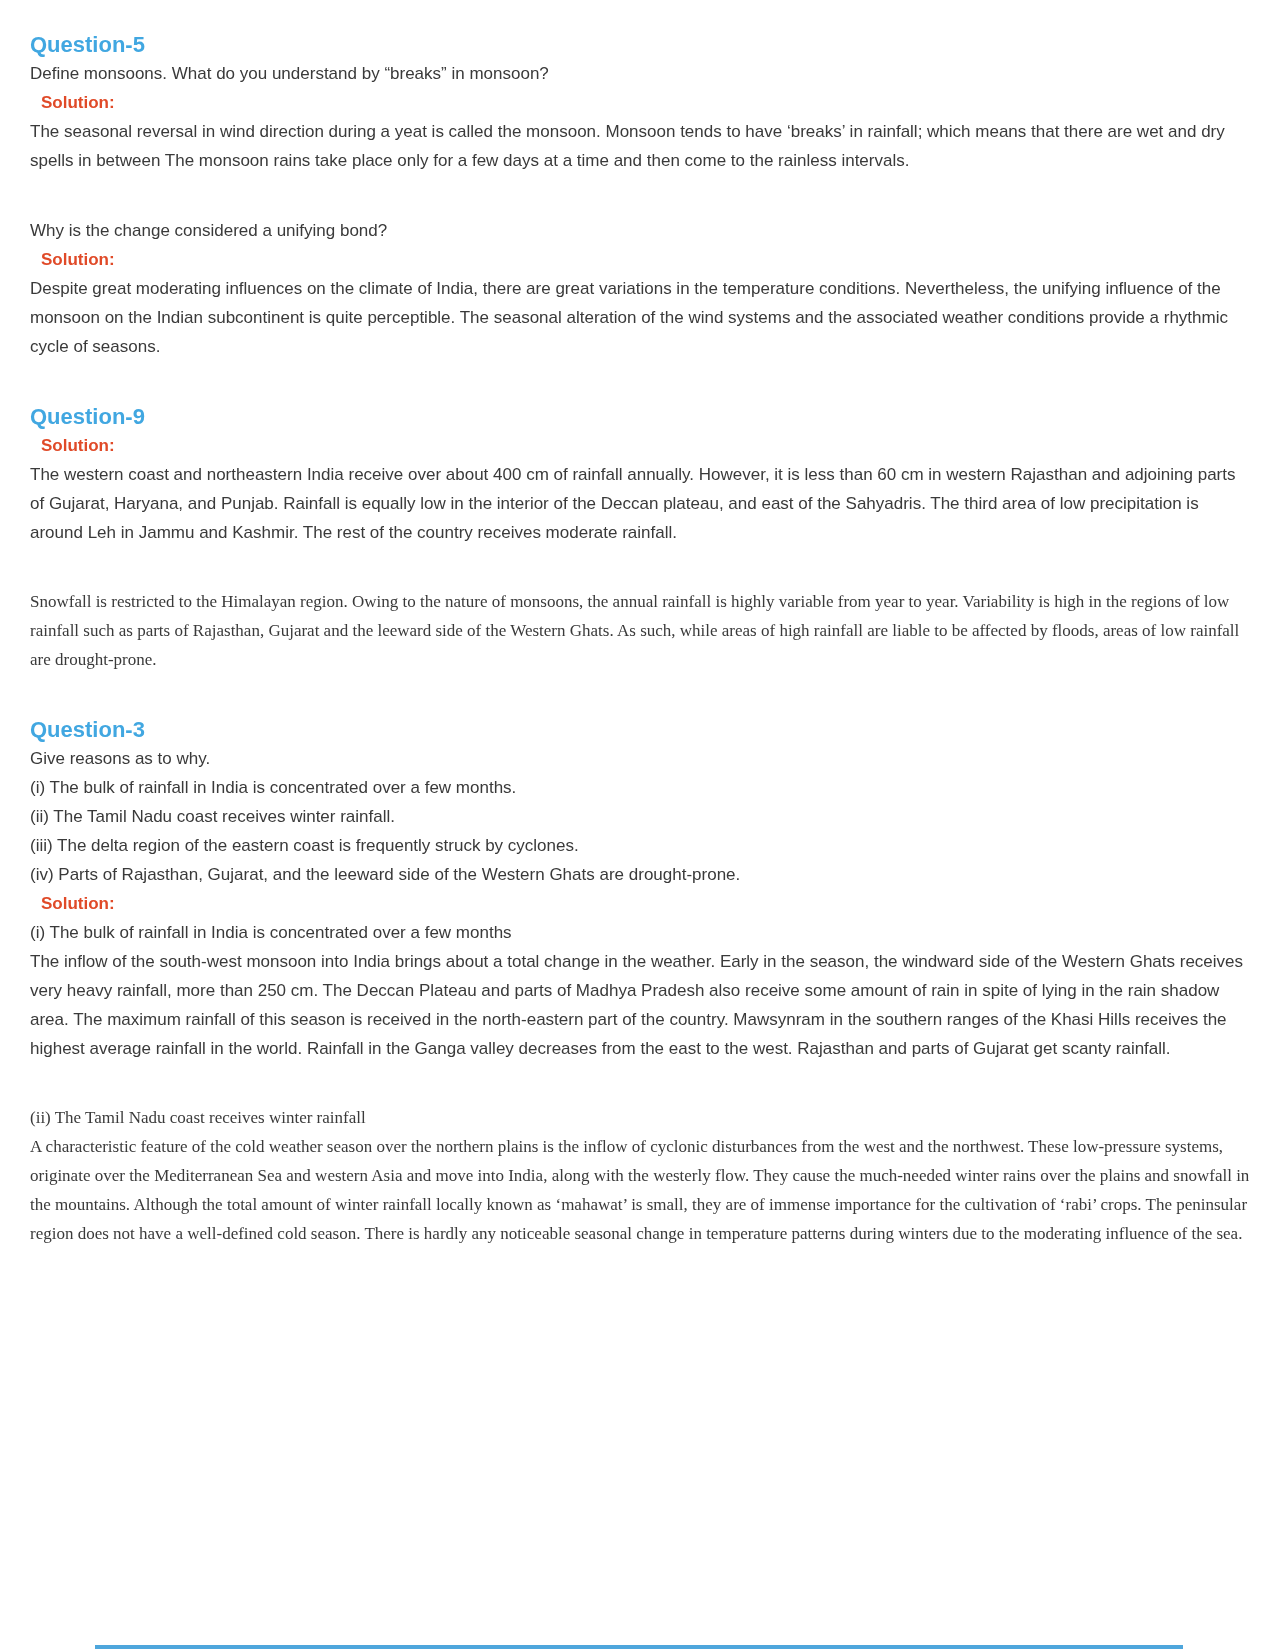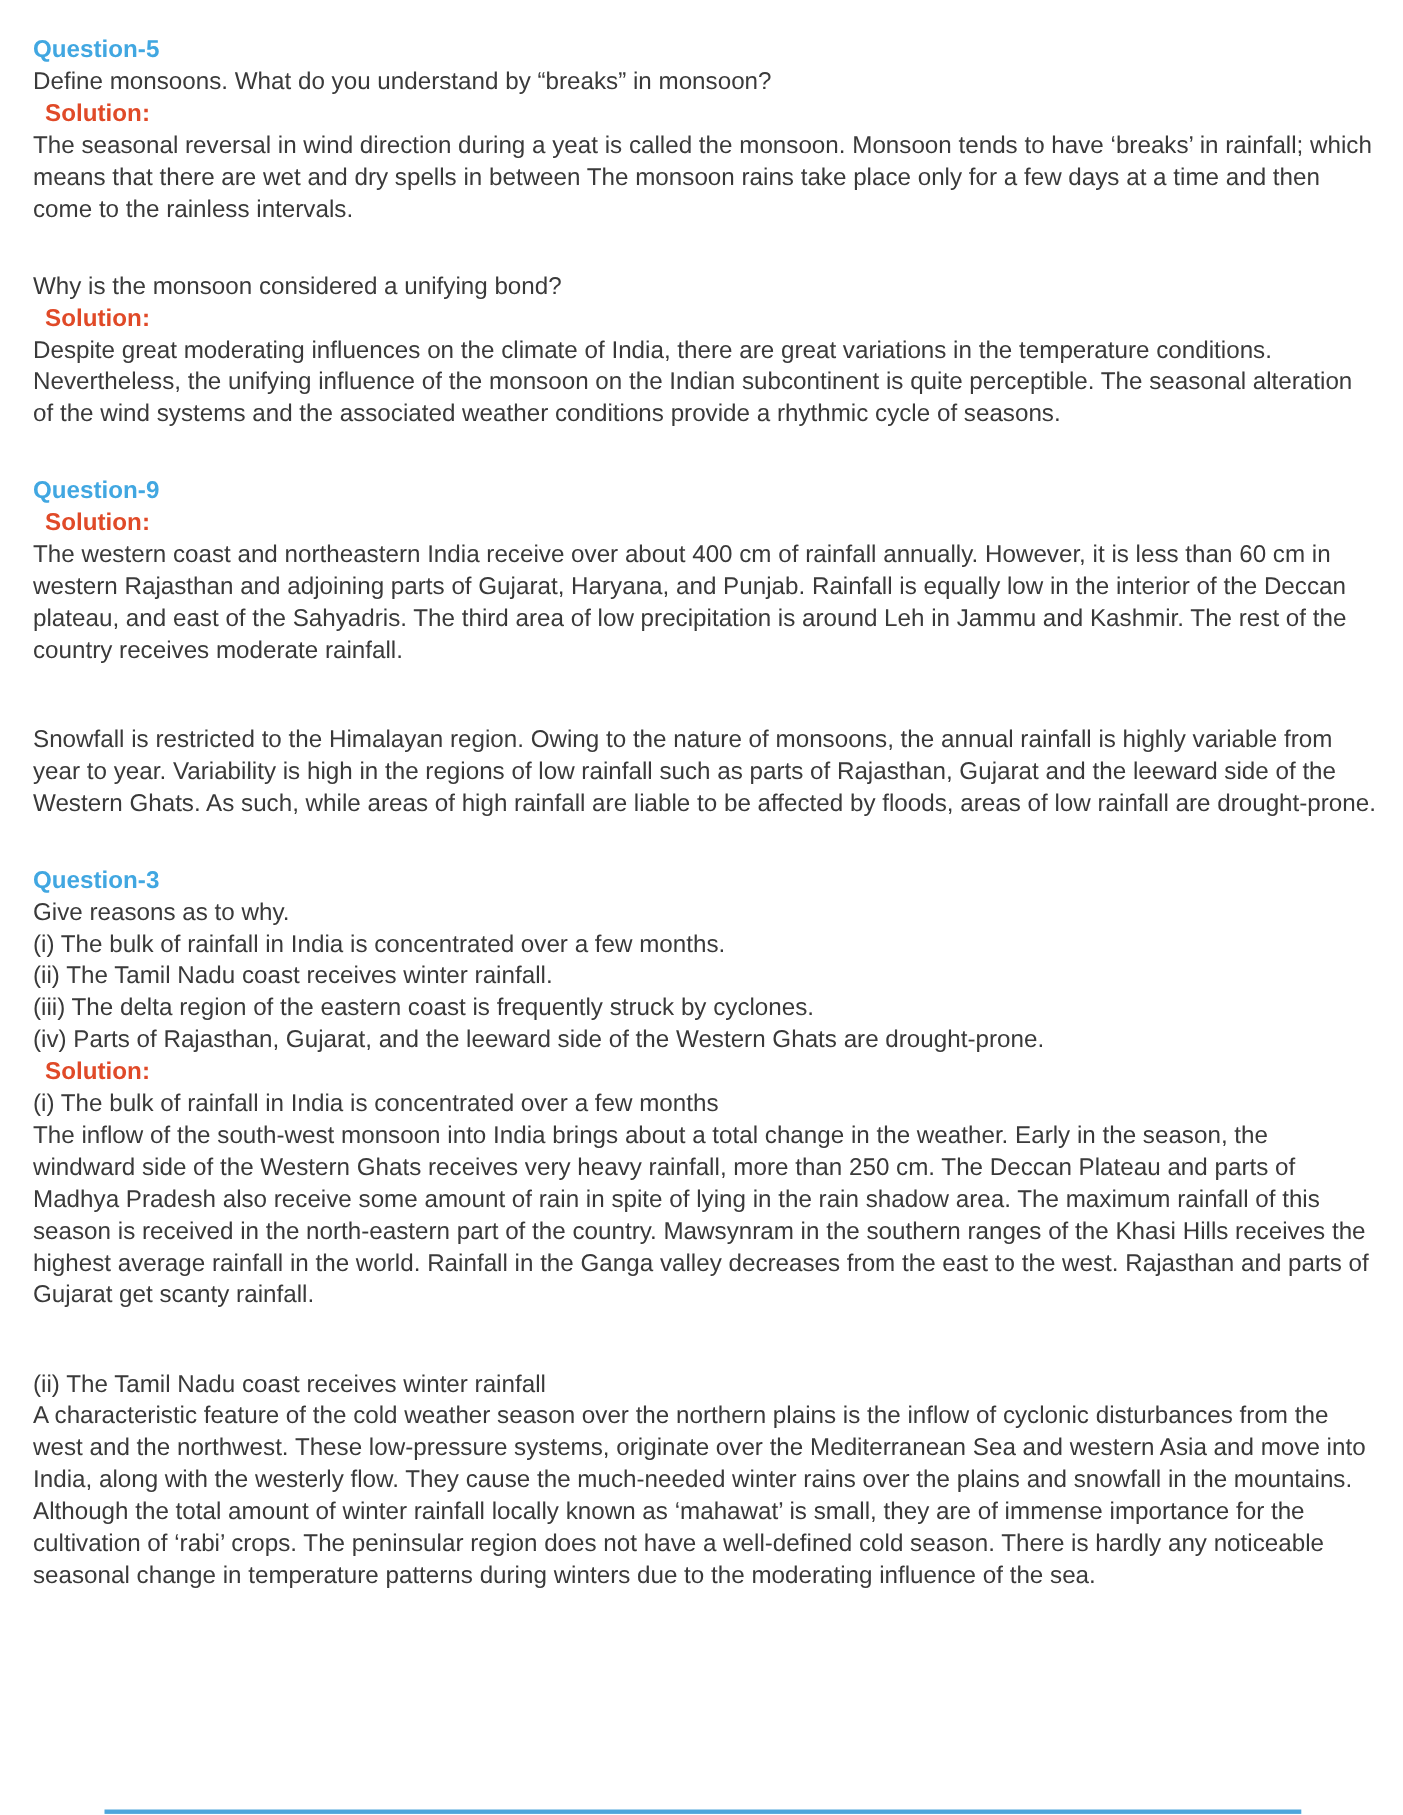--- a/index.html
+++ b/index.html
@@ -23,30 +23,30 @@
   section.qa { margin: 0 0 41px 0; }
   .q-title {
     margin: 0;
     font-size: 22px;
     line-height: 29px;
     font-weight: bold;
     color: var(--heading-color, #41a7e1);
   }
   p {
     margin: 0;
-    font-size: 22px;
+    font-size: 17px;
     line-height: 29px;
     white-space: pre-line;
   }
   .solution-label {
     font-weight: bold;
     color: var(--solution-color, #e04a28);
     margin-left: 11px;
   }
-  .answer + .answer { margin-top: 52px; }
+  .answer + .answer { margin-top: 40px; font-family: Liberation Serif, serif; }
   .footer-line {
     position: absolute;
     left: 95px;
     bottom: 1px;
     width: 1088px;
     height: 4px;
     background: var(--footer-line-color, #4ea6dc);
   }
 </style>
 </head>
@@ -55,21 +55,21 @@
 <div class="page">
 
   <section class="qa">
     <h2 class="q-title">Question-5</h2>
     <p class="question">Define monsoons. What do you understand by “breaks” in monsoon?</p>
     <p class="solution-label">Solution:</p>
     <p class="answer">The seasonal reversal in wind direction during a yeat is called the monsoon. Monsoon tends to have ‘breaks’ in rainfall; which means that there are wet and dry spells in between The monsoon rains take place only for a few days at a time and then come to the rainless intervals.</p>
   </section>
 
   <section class="qa">
-    <p class="question">Why is the monsoon considered a unifying bond?</p>
+    <p class="question">Why is the change considered a unifying bond?</p>
     <p class="solution-label">Solution:</p>
     <p class="answer">Despite great moderating influences on the climate of India, there are great variations in the temperature conditions. Nevertheless, the unifying influence of the monsoon on the Indian subcontinent is quite perceptible. The seasonal alteration of the wind systems and the associated weather conditions provide a rhythmic cycle of seasons.</p>
   </section>
 
   <section class="qa">
     <h2 class="q-title">Question-9</h2>
     <p class="solution-label">Solution:</p>
     <p class="answer">The western coast and northeastern India receive over about 400 cm of rainfall annually. However, it is less than 60 cm in western Rajasthan and adjoining parts of Gujarat, Haryana, and Punjab. Rainfall is equally low in the interior of the Deccan plateau, and east of the Sahyadris. The third area of low precipitation is around Leh in Jammu and Kashmir. The rest of the country receives moderate rainfall.</p>
     <p class="answer">Snowfall is restricted to the Himalayan region. Owing to the nature of monsoons, the annual rainfall is highly variable from year to year. Variability is high in the regions of low rainfall such as parts of Rajasthan, Gujarat and the leeward side of the Western Ghats. As such, while areas of high rainfall are liable to be affected by floods, areas of low rainfall are drought-prone.</p>
   </section>

